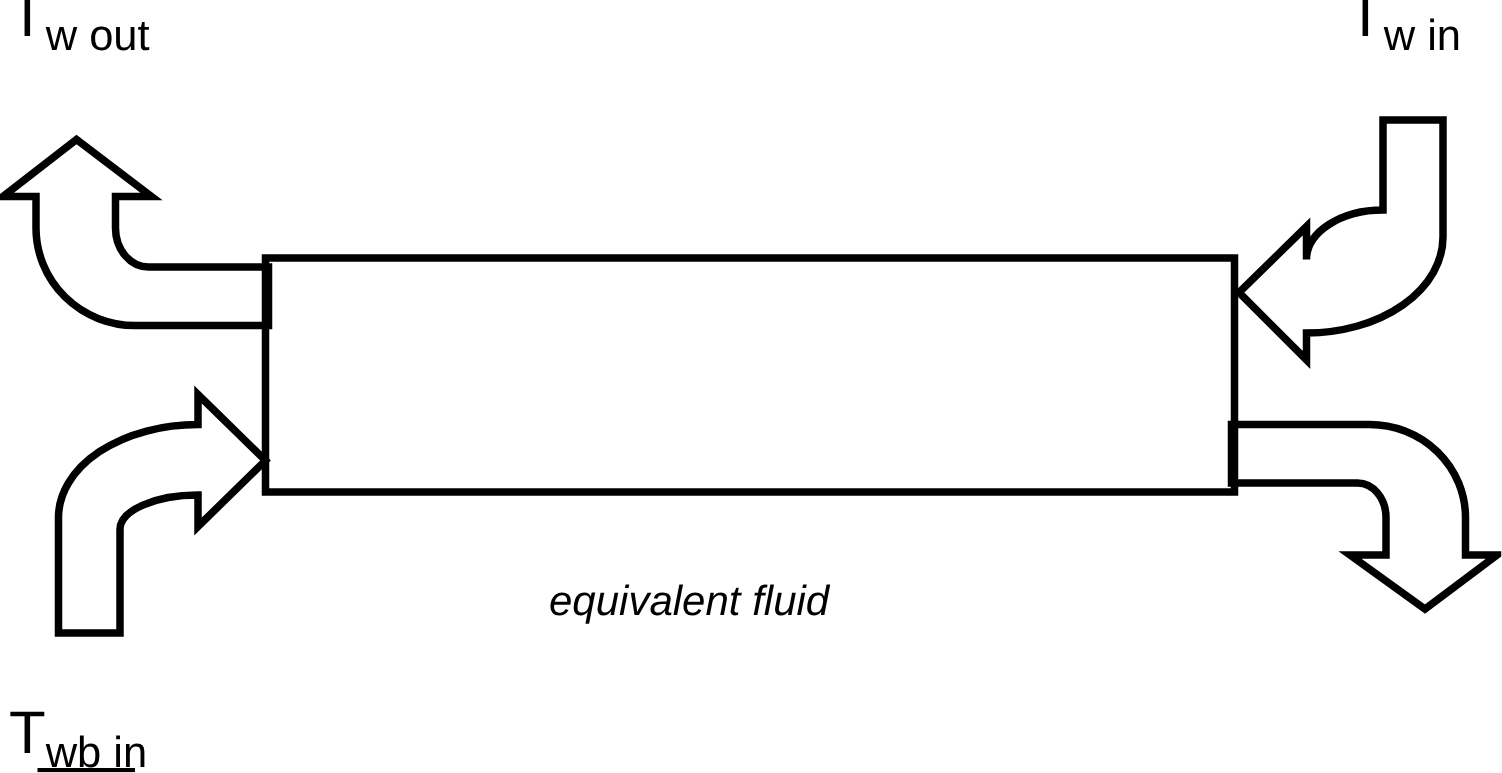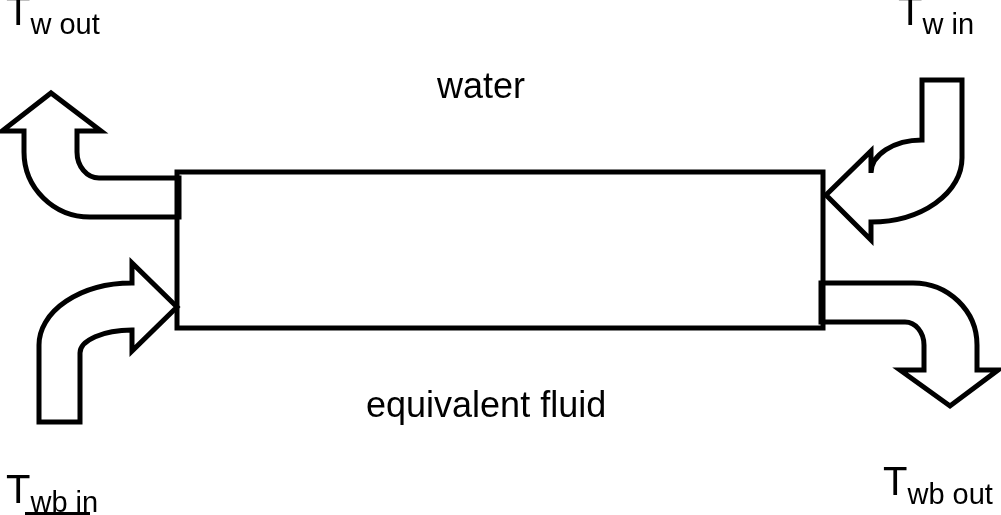--- a/index.html
+++ b/index.html
@@ -9,21 +9,21 @@
     background:#ffffff;
     overflow:hidden;
     font-family:"Liberation Sans", sans-serif;
     color:#000;
   }
   #shapes{position:absolute;left:0;top:0;width:1001px;height:515px;}
   .lbl{position:absolute;line-height:1;white-space:nowrap;color:#000;}
   .t-lbl .main{font-size:40px;}
   .t-lbl .sub{font-size:29px;vertical-align:-9px;}
   .stream-lbl{font-size:36px;}
-  .stream-lbl.eq{font-size:36px;}
+  .stream-lbl.eq{font-size:28px;font-style:italic;}
   .box-lbl .main{font-size:38px;}
   .box-lbl .sub{font-size:28px;vertical-align:-8px;}
 
   .pos-tl{left:6px;top:-9px;}
   .pos-tr{left:898px;top:-9px;}
   .pos-bl{left:6px;top:469px;}
   .pos-br{left:883px;top:461px;}
   .pos-water{left:437px;top:68px;}
   .pos-eq{left:366px;top:387px;}
   .pos-ua{left:464px;top:228px;}
@@ -61,22 +61,18 @@
   </div>
 
   <div class="lbl t-lbl pos-tr">
     <span class="main">T</span><span class="sub">w in</span>
   </div>
 
   <div class="lbl t-lbl pos-bl">
     <span class="main">T</span><span class="sub">wb in</span>
   </div>
 
-  <div class="lbl t-lbl pos-br">
-    <span class="main">T</span><span class="sub">wb out</span>
-  </div>
 
-  <div class="lbl stream-lbl pos-water">water</div>
 
   <div class="lbl stream-lbl eq pos-eq">equivalent fluid</div>
 
 
 </div>
 
 </body></html>

